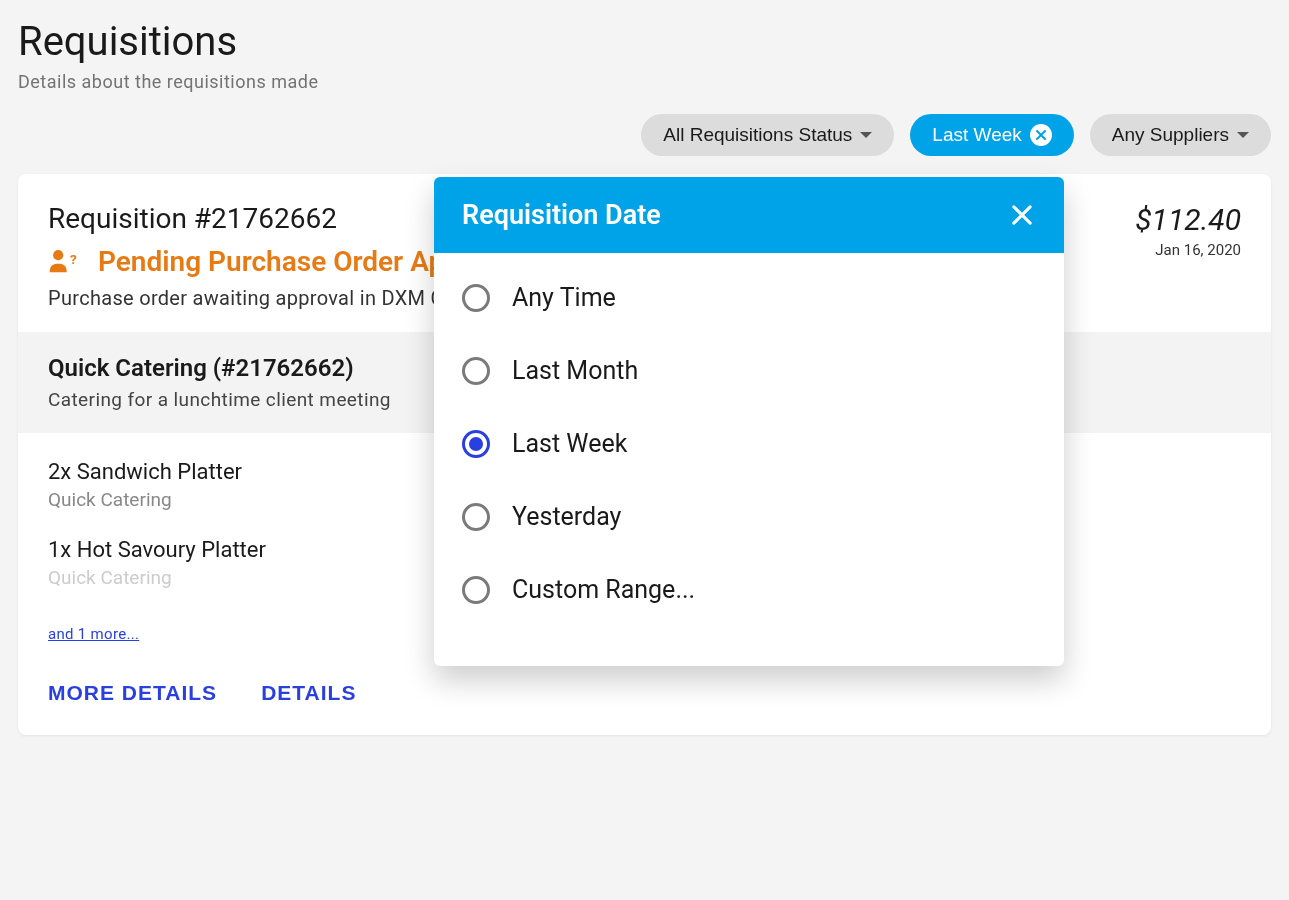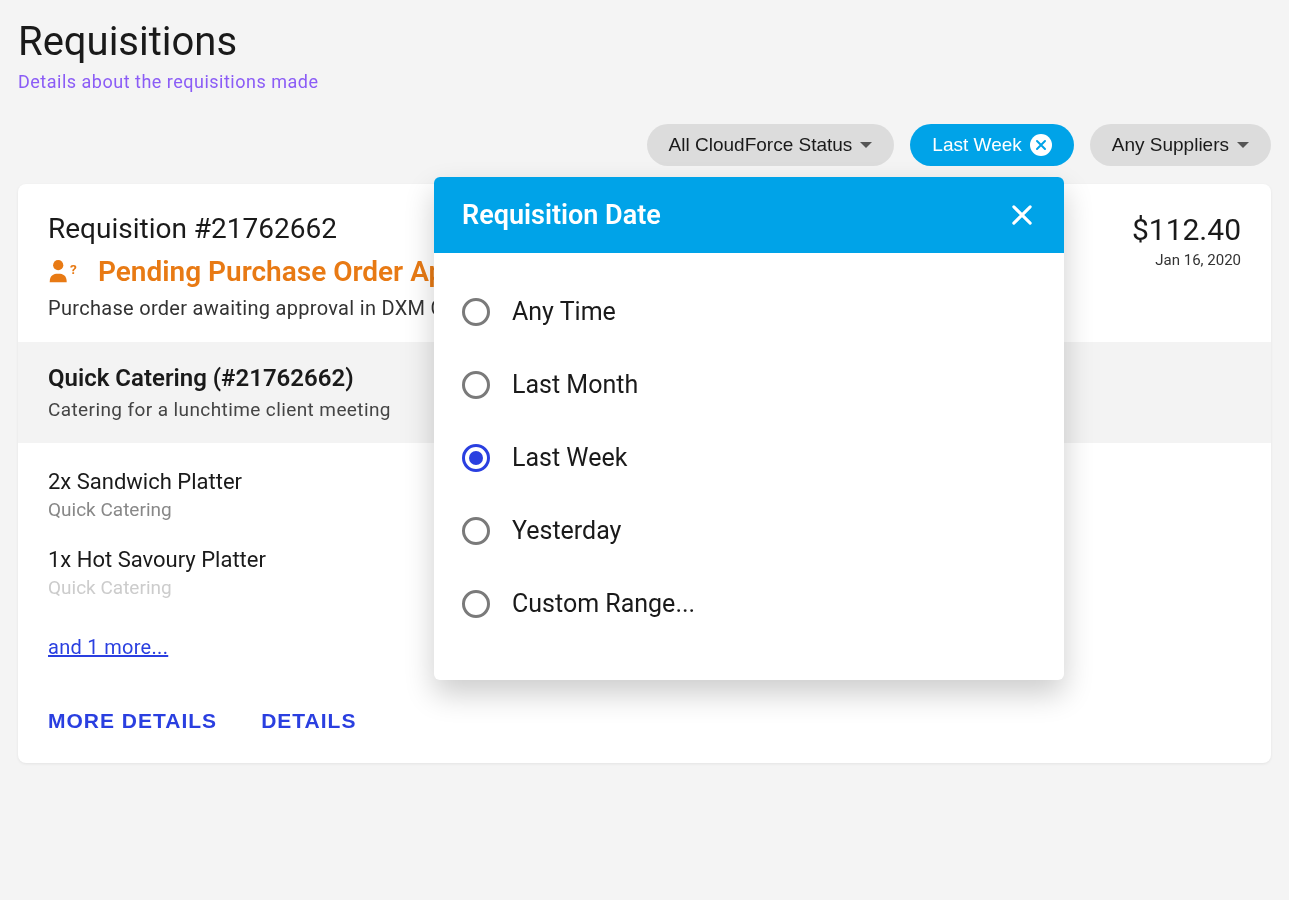--- a/index.html
+++ b/index.html
@@ -15,23 +15,23 @@
     position: relative;
   }
   .page-title {
     font-size: 40px;
     font-weight: 400;
     color: #1a1a1a;
     margin-bottom: 6px;
   }
   .page-subtitle {
     font-size: 18px;
-    color: #8b5cf6;
+    color: #737373;
     letter-spacing: 0.5px;
-    margin-bottom: 32px;
+    margin-bottom: 22px;
   }
   .filters {
     display: flex;
     justify-content: flex-end;
     gap: 16px;
     margin-bottom: 18px;
   }
   .chip {
     display: inline-flex;
     align-items: center;
@@ -105,20 +105,21 @@
     color: #333;
     letter-spacing: 0.3px;
   }
   .amount-col {
     text-align: right;
   }
   .amount {
     font-size: 30px;
     color: #1a1a1a;
     font-weight: 400;
+    font-style: italic;
   }
   .amount-date {
     font-size: 15px;
     color: #333;
     margin-top: 4px;
   }
   .section-band {
     background: #f3f3f3;
     padding: 22px 30px;
   }
@@ -146,27 +147,27 @@
   }
   .item-sub {
     font-size: 19px;
     color: #888;
   }
   .item.faded .item-sub {
     color: #ccc;
   }
   .more-link {
     color: #2a3fe0;
-    font-size: 20px;
+    font-size: 15px;
     text-decoration: underline;
     letter-spacing: 0.3px;
     cursor: pointer;
     display: inline-block;
     margin-top: 10px;
-    margin-bottom: 42px;
+    margin-bottom: 30px;
   }
   .card-actions {
     display: flex;
     gap: 44px;
     padding: 0 30px 30px 30px;
   }
   .action-btn {
     background: none;
     border: none;
     color: #2a3fe0;
@@ -202,21 +203,21 @@
     background: none;
     border: none;
     cursor: pointer;
     display: flex;
     align-items: center;
   }
   .modal-close svg {
     width: 28px; height: 28px;
   }
   .modal-body {
-    padding: 44px 28px 40px 28px;
+    padding: 30px 28px 40px 28px;
   }
   .radio-option {
     display: flex;
     align-items: center;
     gap: 22px;
     padding: 22px 0;
     cursor: pointer;
   }
   .radio-option:first-child {
     padding-top: 0;
@@ -246,21 +247,21 @@
 </style>
 </head>
 <body>
 
 <div class="page">
   <h1 class="page-title">Requisitions</h1>
   <div class="page-subtitle">Details about the requisitions made</div>
 
   <div class="filters">
     <button class="chip">
-      <span>All CloudForce Status</span>
+      <span>All Requisitions Status</span>
       <span class="caret"></span>
     </button>
     <button class="chip active">
       <span>Last Week</span>
       <span class="close-circle">
         <svg viewBox="0 0 24 24">
             <path d="M18 6 L6 18 M6 6 L18 18" stroke="#00a3e8" stroke-width="3" stroke-linecap="round"></path>
           </svg>
       </span>
     </button>

